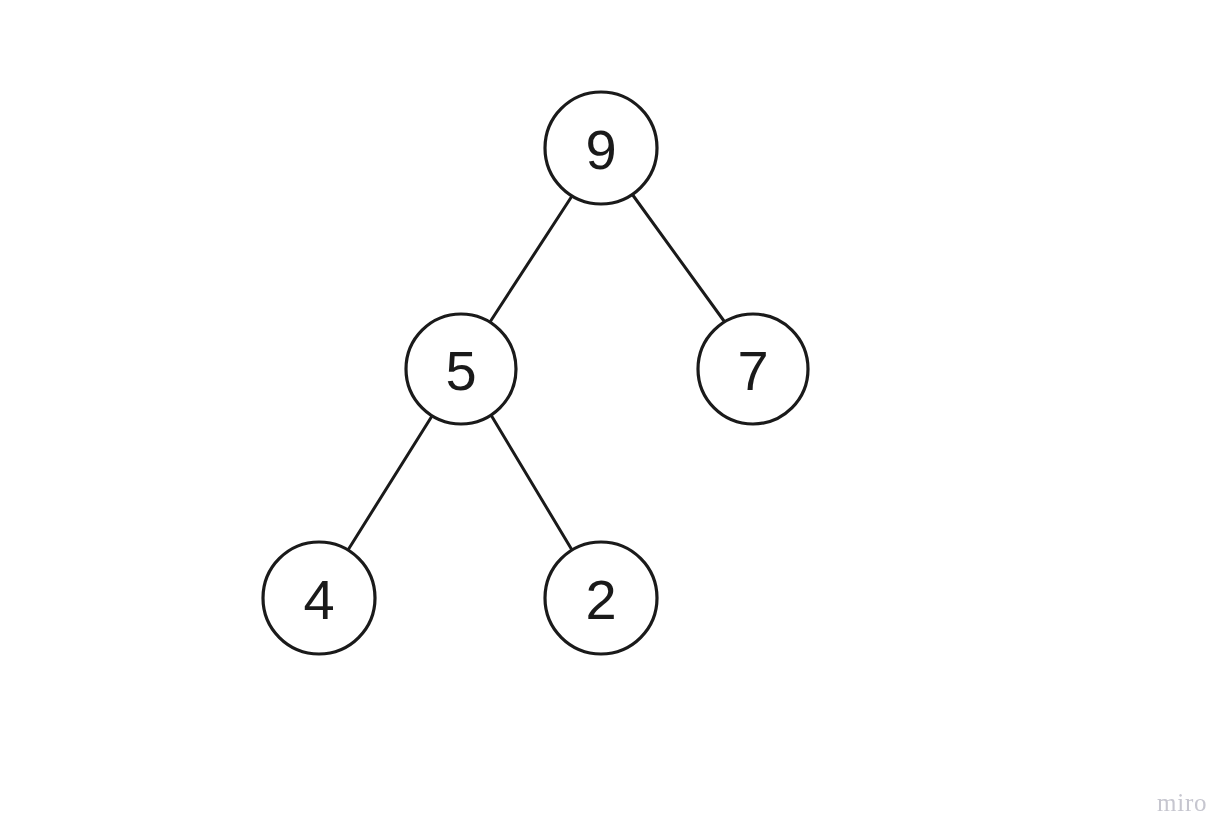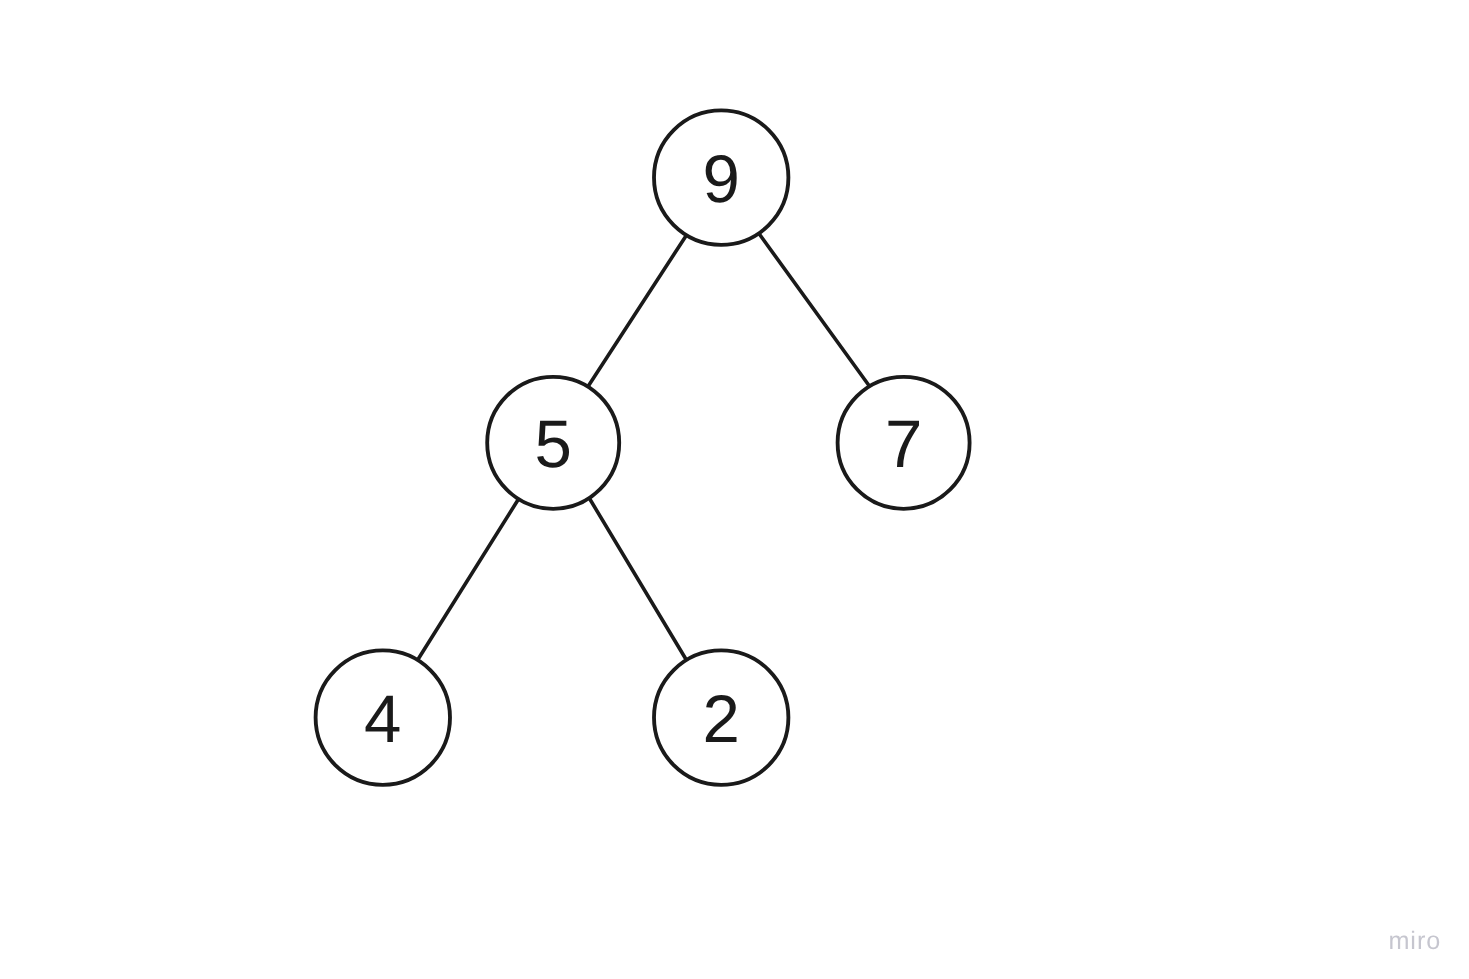--- a/index.html
+++ b/index.html
@@ -42,25 +42,26 @@
     fill: #1a1a1a;
     font-family: "Liberation Sans", sans-serif;
     font-size: 56px;
     font-weight: 400;
     text-anchor: middle;
     dominant-baseline: central;
   }
   #watermark {
     position: absolute;
     color: #c6c6cf;
-    font-family: Liberation Sans, sans-serif;
-    font-size: 21px;
+    font-family: Liberation Serif, serif;
+    font-size: 25px;
     font-weight: 400;
     letter-spacing: 0.8px;
     user-select: none;
+    margin-top: 16px;
   }
 </style>
 </head>
 <body>
 
 <div id="canvas">
 
   <svg id="tree-svg" viewBox="0 0 1224 816">
     <g id="edges-group">
         <line class="tree-edge" x1="572" y1="196" x2="490" y2="322" stroke="#1a1a1a"></line>

